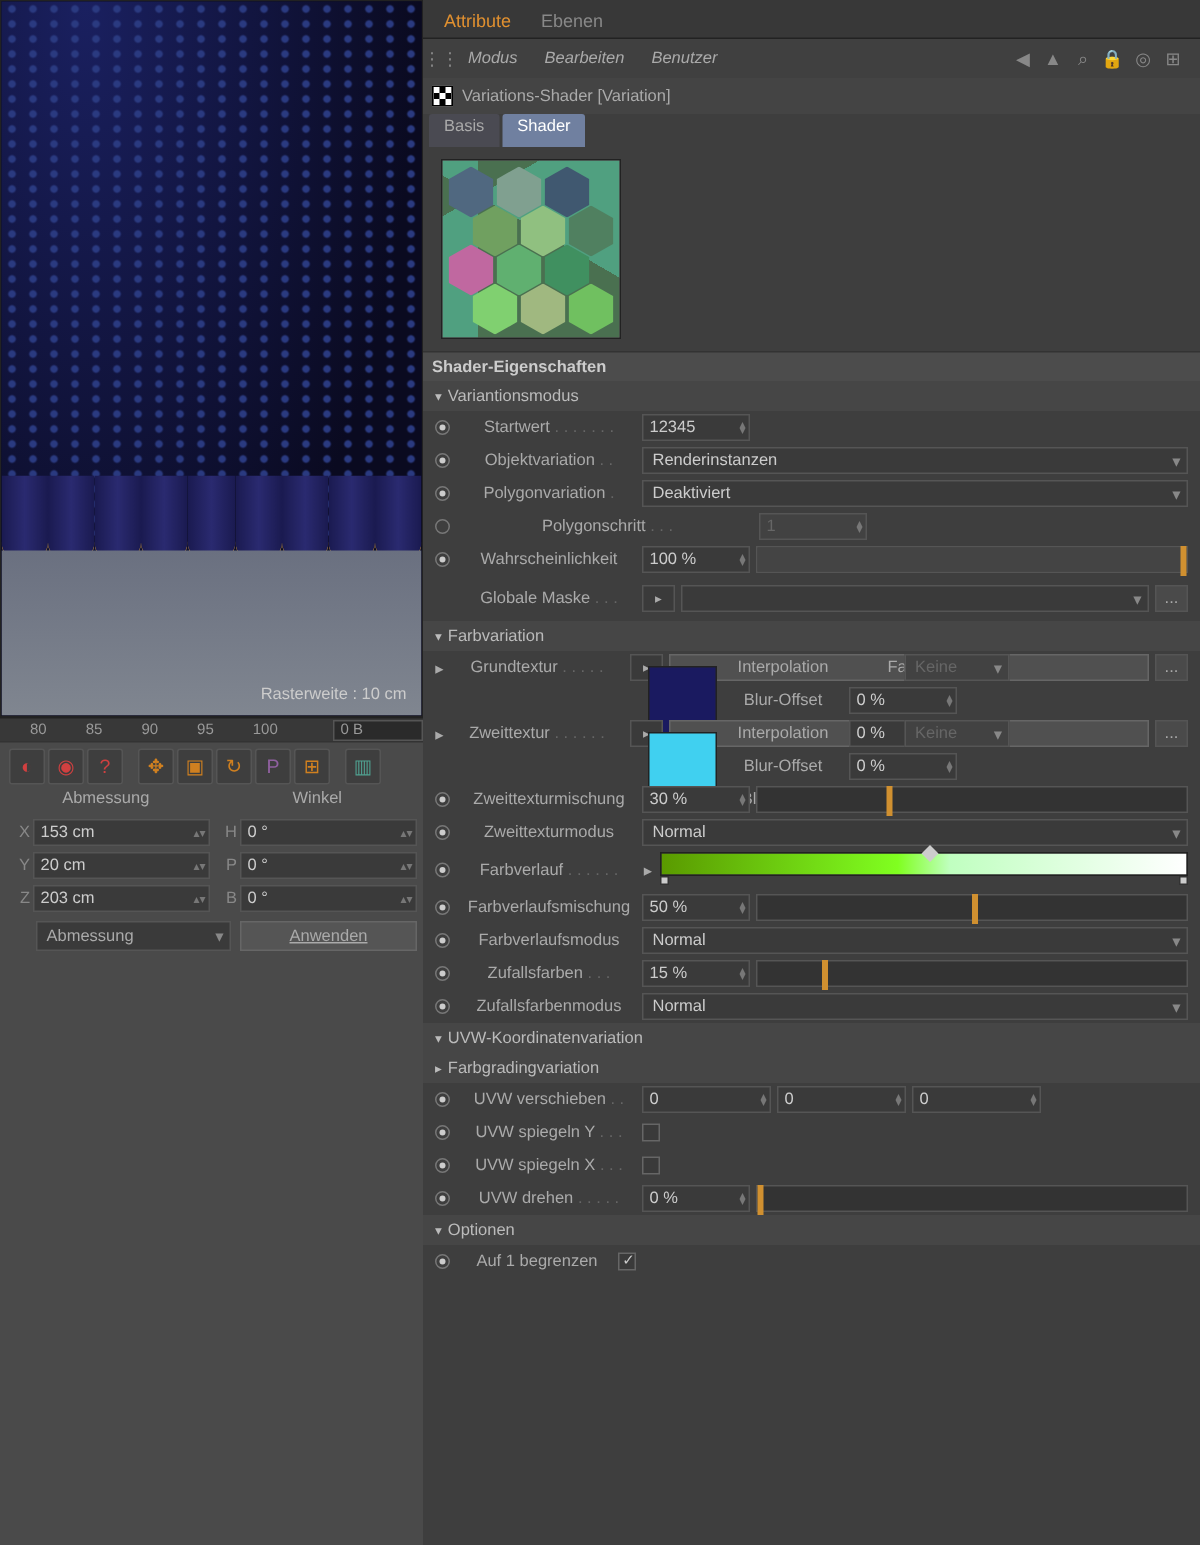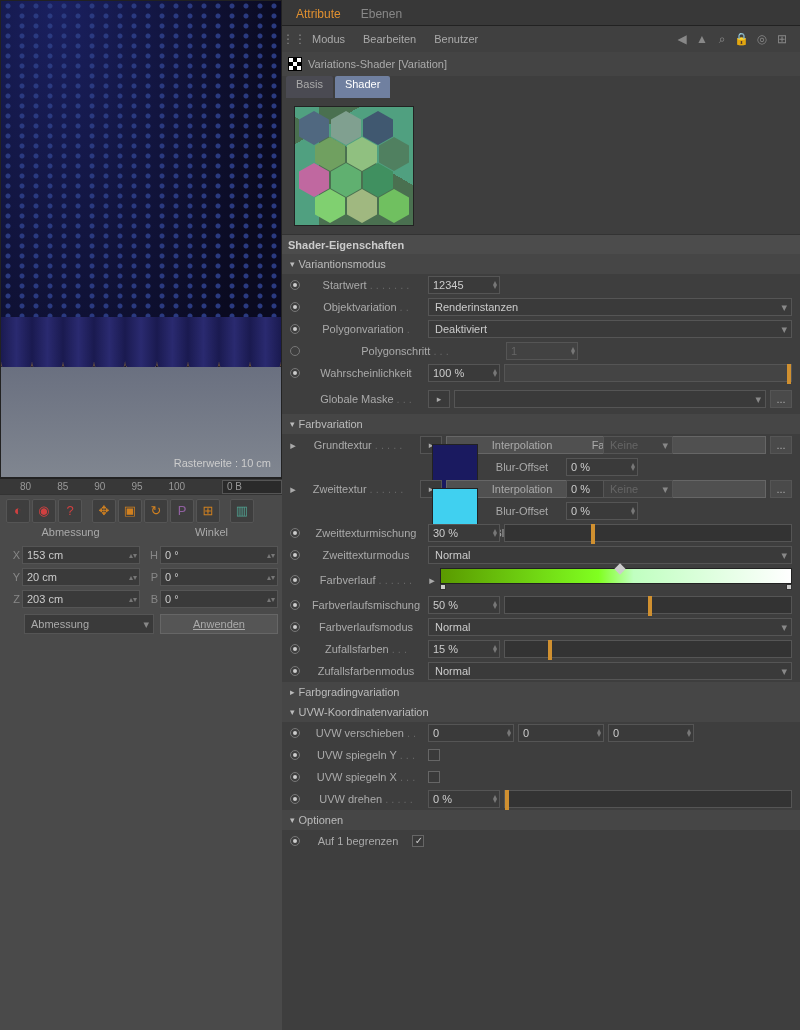--- a/index.html
+++ b/index.html
@@ -53,21 +53,21 @@
   .coord-footer { display:flex; padding:4px; gap:6px;}
   .dropdown { background:#3a3a3a; border:1px solid #555; height:20px; flex:1; display:flex; align-items:center; padding:0 6px; position:relative;}
   .dropdown::after { content:'▾'; position:absolute; right:4px; color:#888;}
   .button { background:#555; border:1px solid #666; height:20px; flex:1; display:flex; align-items:center; justify-content:center; cursor:pointer;text-decoration:underline;}
 
   
   .tab-bar { height:26px; background:#383838; display:flex; align-items:flex-end; padding:0 4px; border-bottom:1px solid #222;}
   .tab { padding:4px 10px; font-size:12px; color:#888; cursor:pointer;}
   .tab.active { color:#e09030; }
   .menu-bar { height:26px; background:#404040; display:flex; align-items:center; padding:0 4px; gap:2px;}
-  .menu-item { padding:4px 8px; color:#aaa; cursor:pointer;}
+  .menu-item { padding:4px 8px; color:#aaa; cursor:pointer;font-style:italic;}
   .menu-icons { margin-left:auto; display:flex; gap:4px; padding-right:6px;}
   .menu-icon { width:16px; height:16px; display:flex; align-items:center; justify-content:center; color:#888; font-size:12px;}
 
   .obj-header { height:24px; background:#444; display:flex; align-items:center; padding:0 6px; gap:6px;}
   .obj-icon { width:14px; height:14px; background:#fff; border:1px solid #000;
     background-image: conic-gradient(#000 0 25%, #fff 0 50%, #000 0 75%, #fff 0);
     background-size:8px 8px;}
   .subtabs { height:22px; display:flex; padding:0 4px; gap:2px;}
   .subtab { padding:2px 10px; background:#505060; border-radius:2px 2px 0 0; font-size:11px; cursor:pointer;}
   .subtab.active { background:#7080a0; color:#fff;}
@@ -478,22 +478,22 @@
       </div>
   </div>
   <div class="prop-row">
     <div class="radio on"></div>
     <div class="prop-label"><span>Zufallsfarbenmodus</span></div>
     <div class="drop-field">
         <span>Normal</span>
       </div>
   </div>
 
+  <div class="group-header">UVW-Koordinatenvariation</div>
   <div class="group-header collapsed only-arrow">Farbgradingvariation</div>
-  <div class="group-header">UVW-Koordinatenvariation</div>
 
   <div class="prop-row">
     <div class="radio on"></div>
     <div class="prop-label"><span>UVW verschieben</span><span class="dots"> . .</span></div>
     <div class="num-field" style="width:86px">
         <span>0</span>
         <span class="spin">▴<br>▾</span>
       </div>
     <div class="num-field" style="width:86px">
         <span>0</span>

